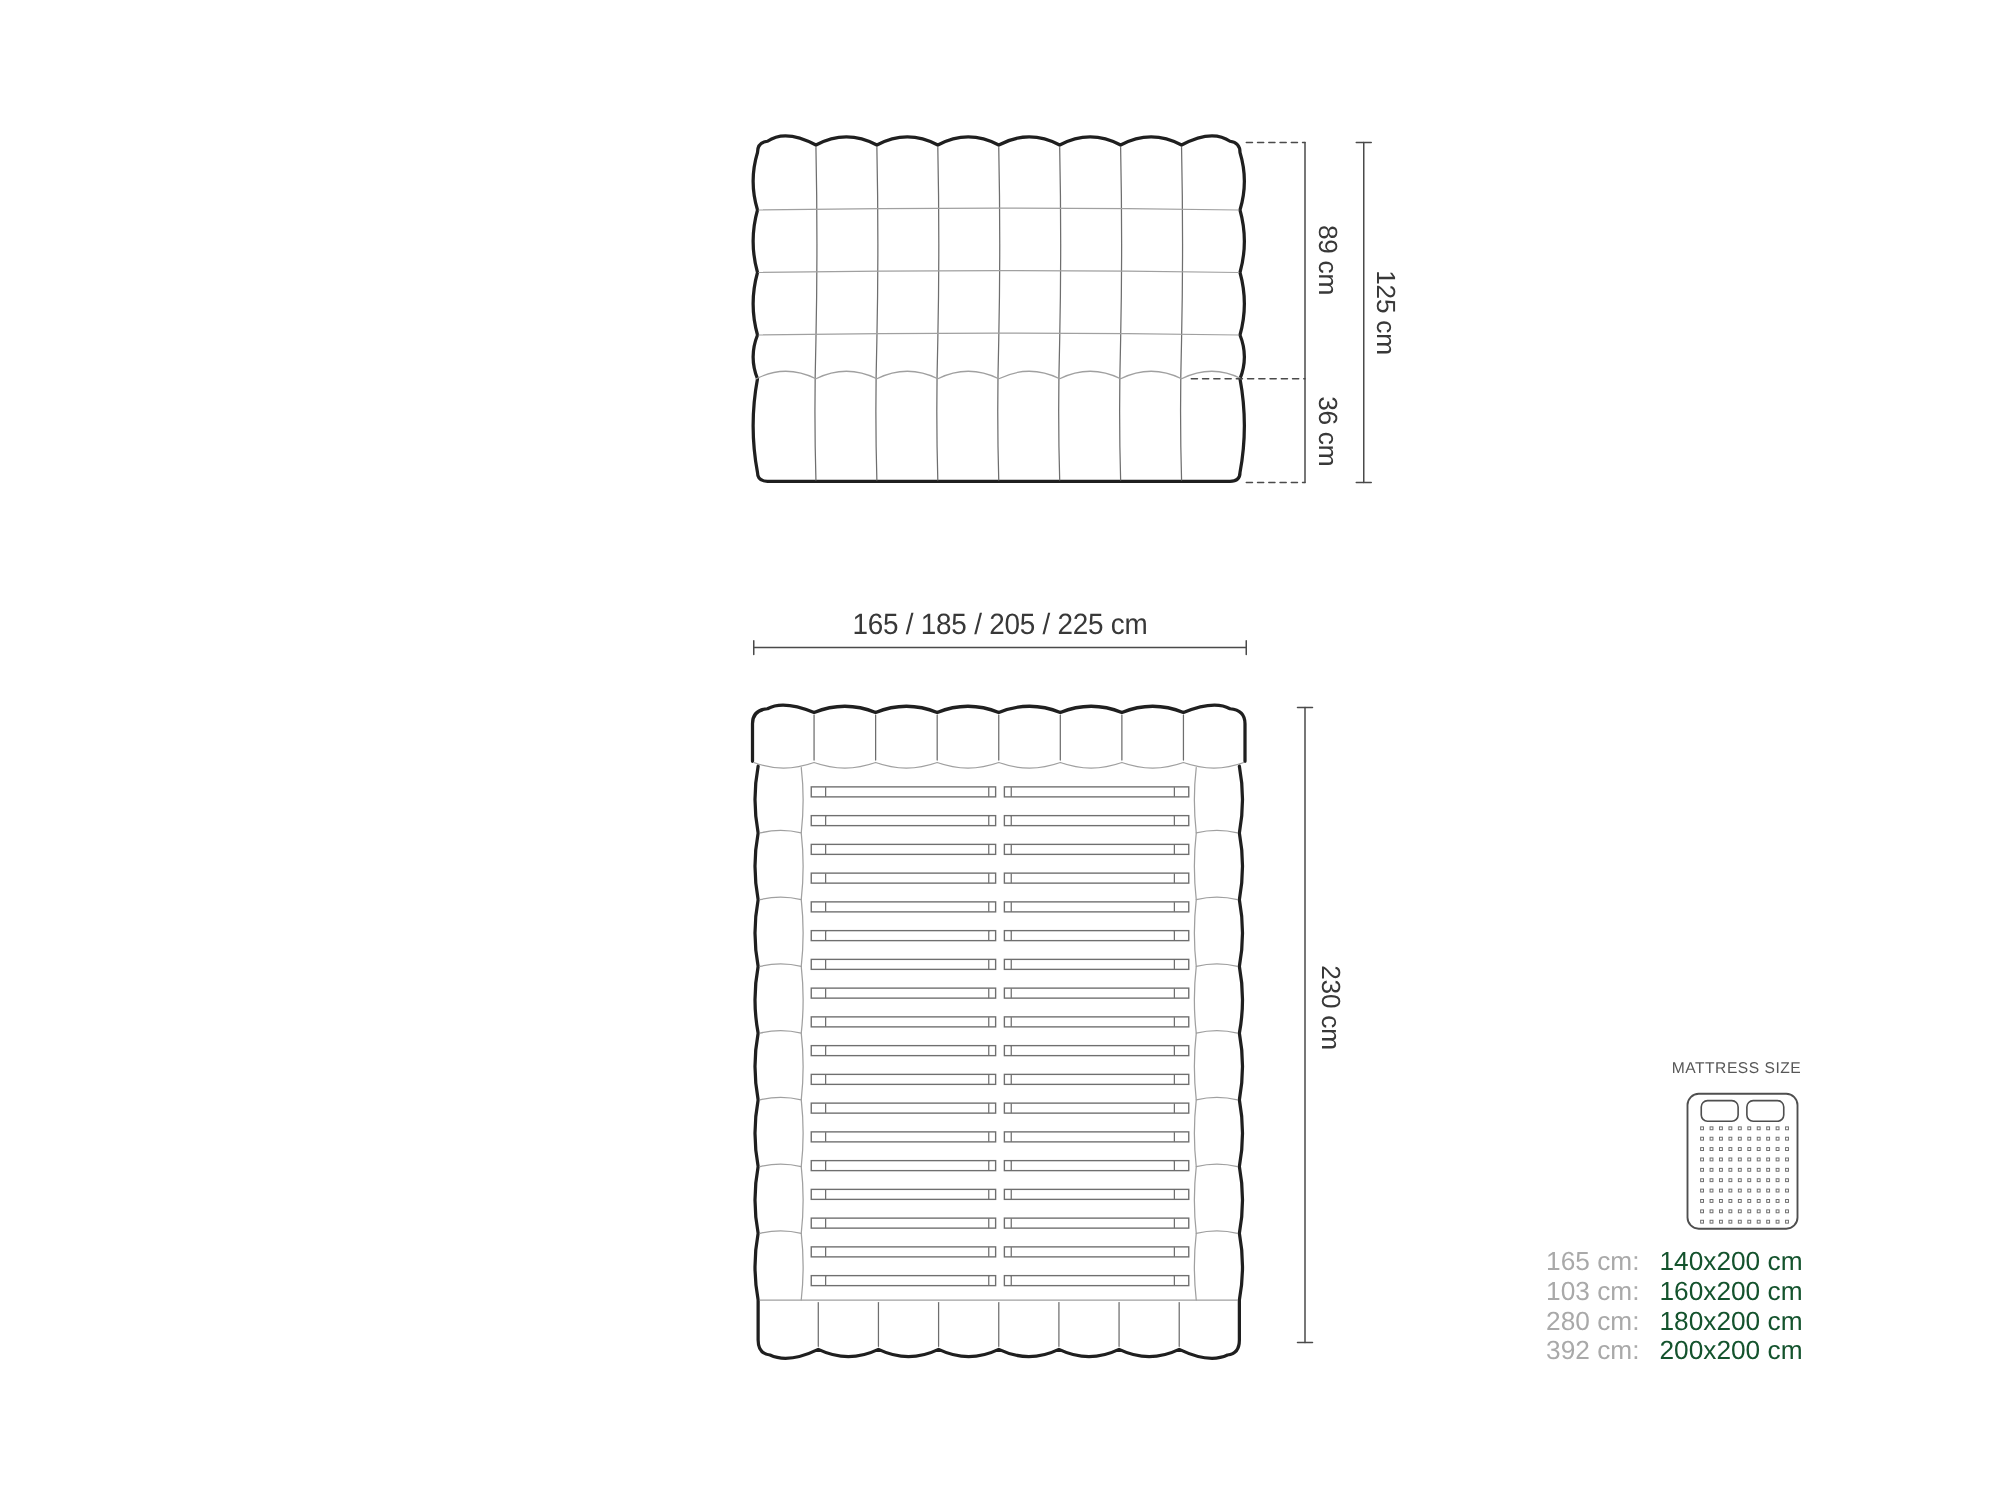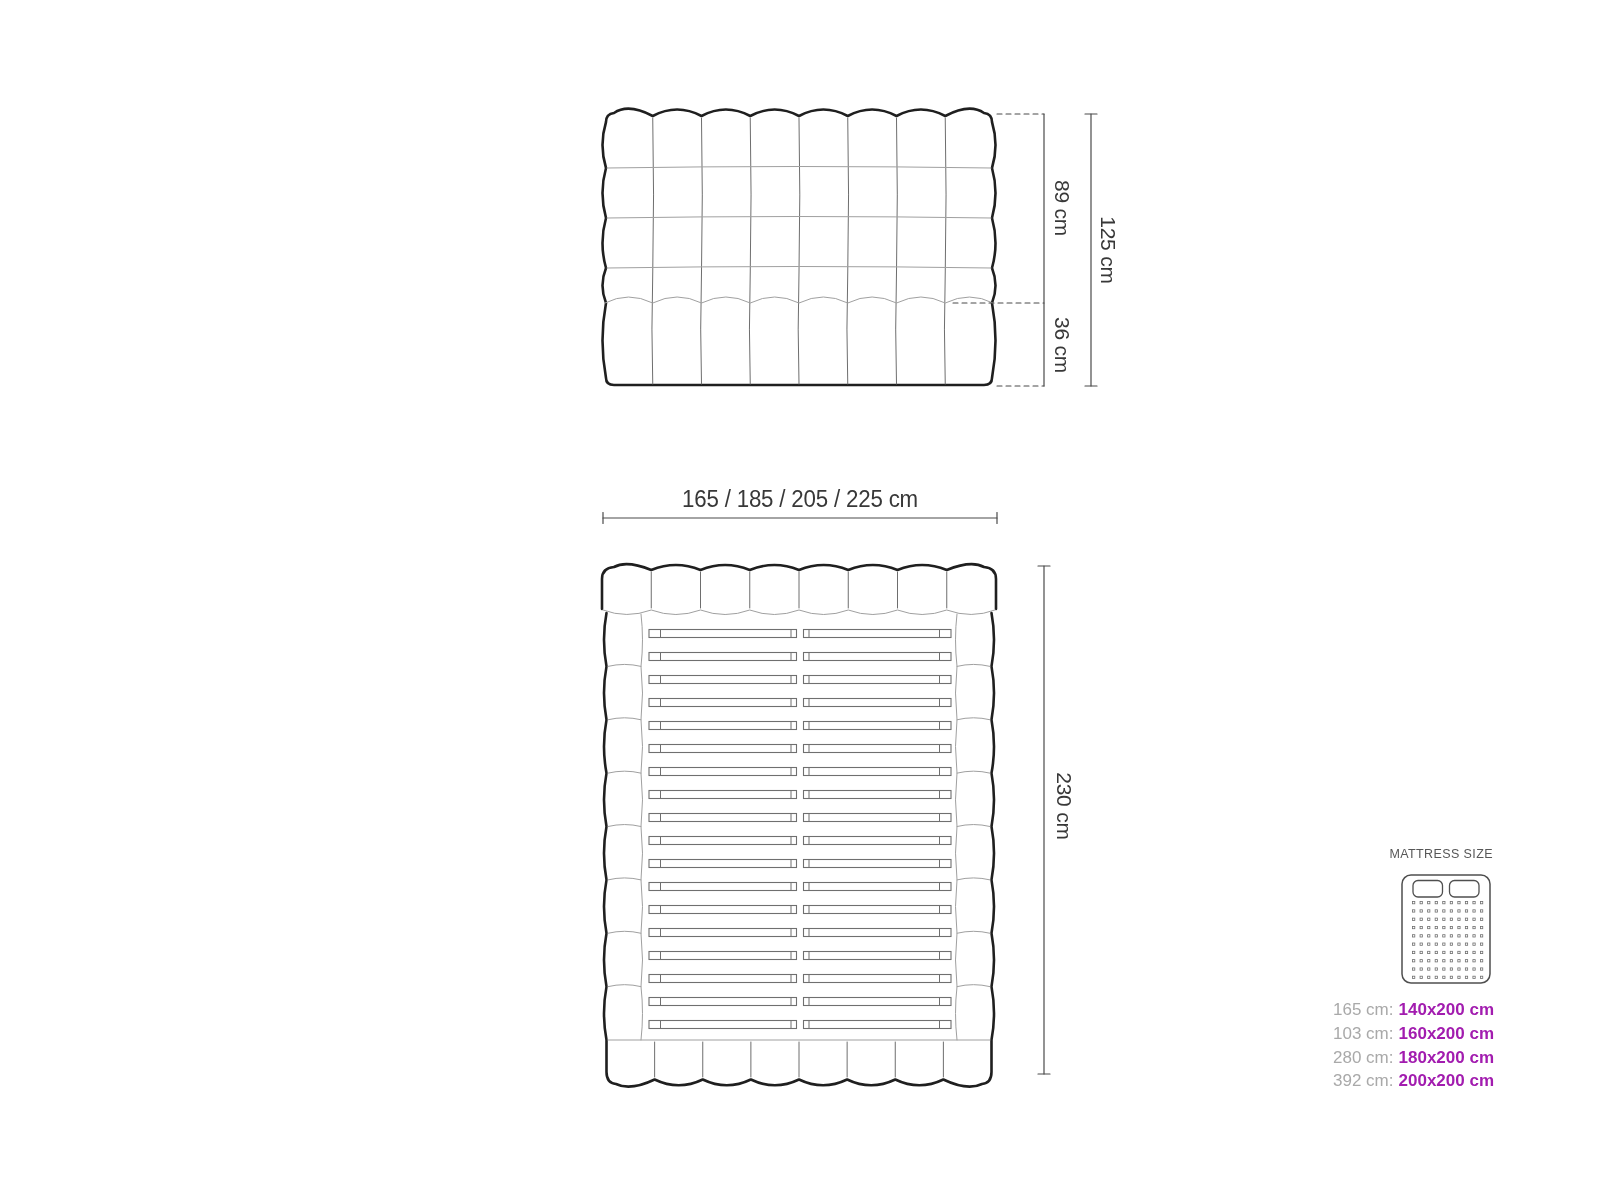--- a/index.html
+++ b/index.html
@@ -2,27 +2,27 @@
 <html><head>
 <meta charset="utf-8">
 <style>
   html,body{margin:0;padding:0;background:#fff;}
   .canvas{position:relative;width:1600px;height:1200px;background:#ffffff;overflow:hidden;
           font-family:"Liberation Sans",sans-serif;}
   #diagram{position:absolute;left:0;top:0;}
   #diagram text{font-family:"Liberation Sans",sans-serif;fill:#383838;text-anchor:middle;dominant-baseline:central;}
   #diagram .dim{font-size:21px;letter-spacing:-0.2px;}
   #diagram .dim-lg{font-size:23.5px;letter-spacing:-0.2px;}
-  .legend{position:absolute;left:1330px;top:846px;width:164px;display:flex;flex-direction:column;align-items:flex-end;}
+  .legend{position:absolute;left:1278px;top:846px;width:164px;display:flex;flex-direction:column;align-items:flex-end;}
   .legend-title{font-size:12.5px;color:#575757;letter-spacing:0.4px;line-height:16px;padding-right:1px;white-space:nowrap;}
   .mattress-icon{display:block;margin-top:11px;}
   .legend-rows{margin-top:13px;display:flex;flex-direction:column;align-items:flex-end;}
-  .legend-row{display:flex;gap:5px;font-size:17px;line-height:23.8px;white-space:nowrap;}
+  .legend-row{display:flex;gap:16px;font-size:21px;line-height:23.8px;white-space:nowrap;}
   .legend-row .prefix{color:#a9a9a9;font-weight:400;}
-  .legend-row .value{color:#a21caf;font-weight:700;}
+  .legend-row .value{color:#14532d;font-weight:400;}
 </style>
 </head>
 <body>
 
 <div class="canvas">
 
   <svg id="diagram" width="1600" height="1200" viewBox="0 0 1600 1200">
     <g id="g-front">
         <path d="M 606 378 Q 599 340.5 606 303 Q 599 285.5 606 268 Q 599 243 606 218 Q 599 193 606 168 Q 599 145 606 122 Q 606 114 614 113 Q 628.375 103 652.75 116 Q 677.125 103 701.5 116 Q 725.875 103 750.25 116 Q 774.625 103 799 116 Q 823.375 103 847.75 116 Q 872.125 103 896.5 116 Q 920.875 103 945.25 116 Q 969.625 103 984 113 Q 992 114 992 122 Q 999 145 992 168 Q 999 193 992 218 Q 999 243 992 268 Q 999 285.5 992 303 Q 999 340.5 992 378 Q 992 385 984 385 L 614 385 Q 606 385 606 378 Z" fill="none" stroke="#1f1f1f" stroke-width="2.6" stroke-linecap="round" stroke-linejoin="round"></path>
         <path d="M 652.75 118 Q 654.35 195 652.75 272 Q 651.15 330 652.75 384" fill="none" stroke="#6e6e6e" stroke-width="1" stroke-linecap="round" stroke-linejoin="round"></path>

